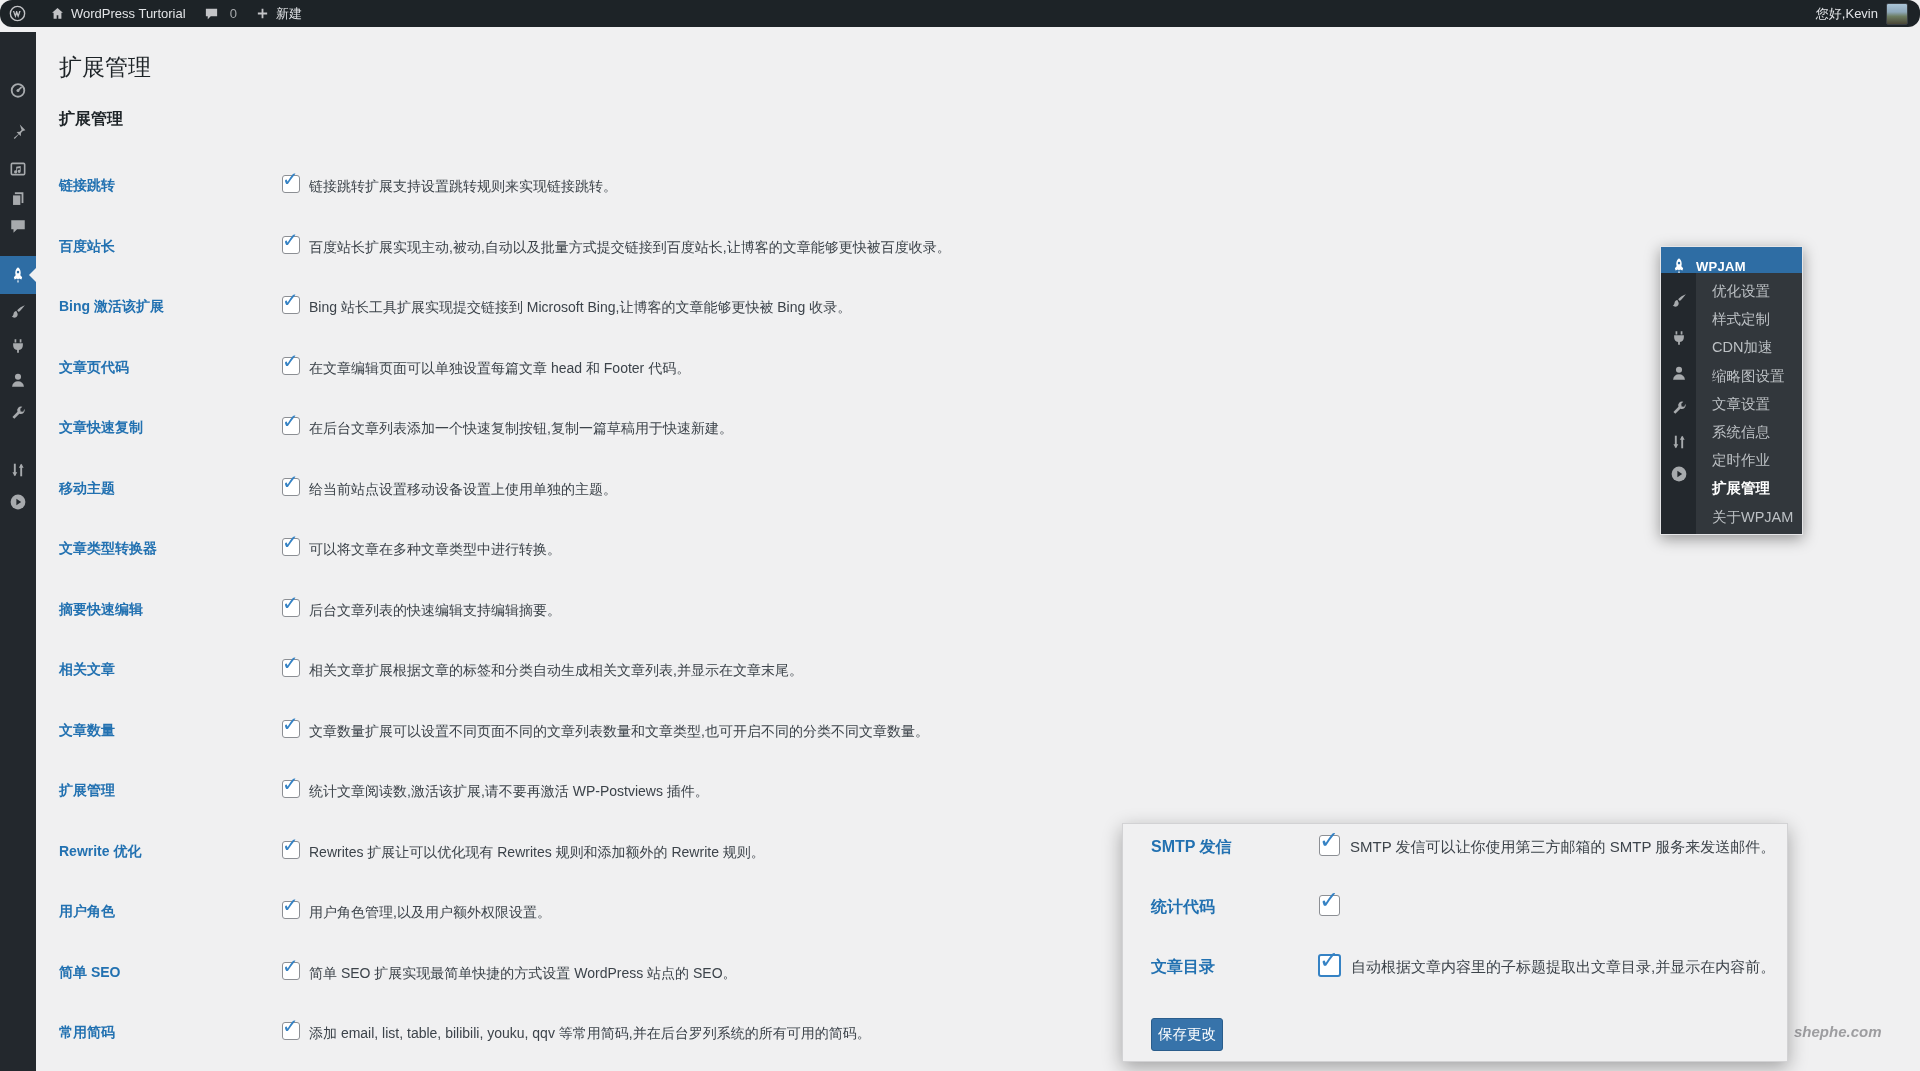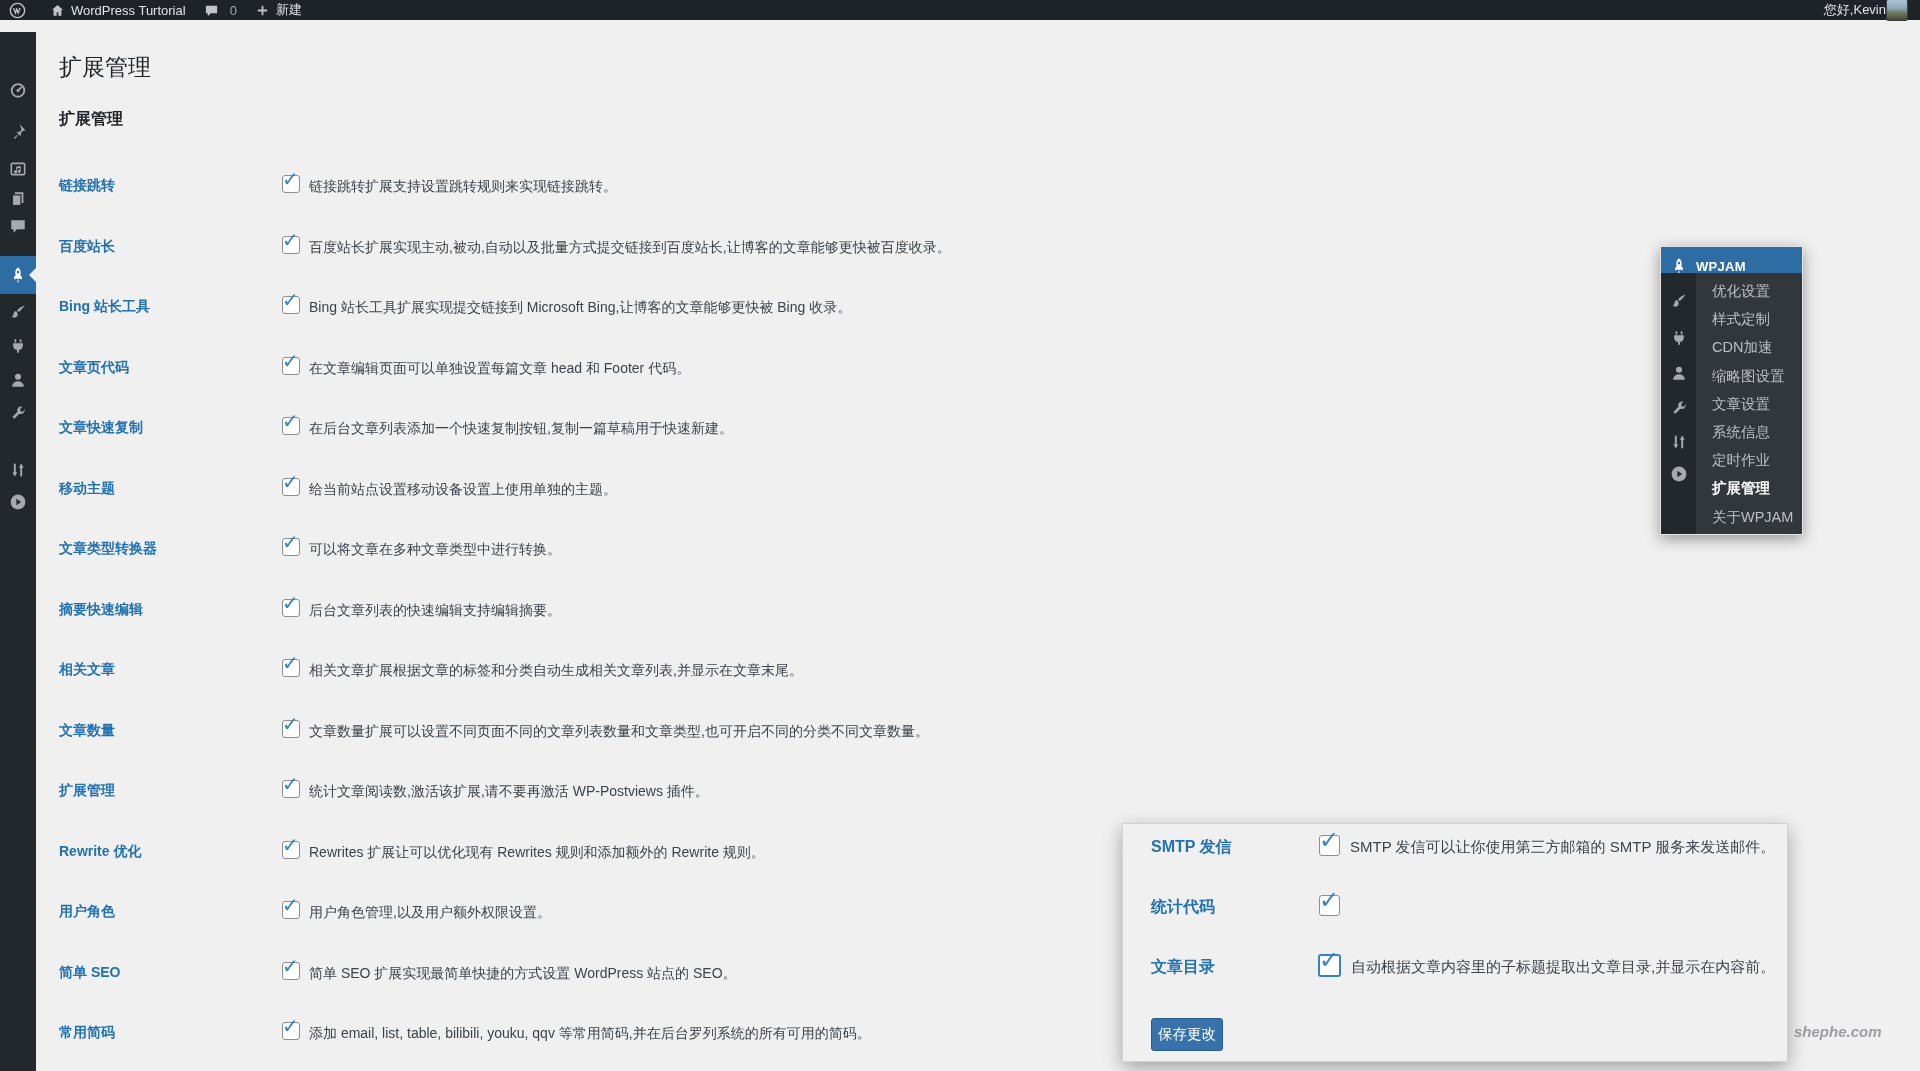--- a/index.html
+++ b/index.html
@@ -4,30 +4,30 @@
 <style>
   html,body{margin:0;padding:0;}
   body{
     width:1920px;height:1071px;position:relative;overflow:hidden;
     background:#f0f0f1;
     font-family:"Liberation Sans","DejaVu Sans",sans-serif;
     -webkit-font-smoothing:antialiased;
   }
   
   #adminbar{
-    position:absolute;top:0;left:0;width:1920px;height:20px;
+    position:absolute;top:0;left:0;width:1920px;height:27px;
     background:#1d2327;color:#c3c4c7;display:flex;align-items:center;
-    font-size:13px;z-index:60;
+    font-size:13px;z-index:60;border-radius:12px;
   }
   .ab-item{display:flex;align-items:center;height:32px;padding:0 9px;cursor:pointer;}
   .ab-item .icon{margin-right:6px;}
   .ab-text{color:#e2e4e7;}
   .ab-count{color:#a7aaad;margin-left:5px;}
   .ab-right{margin-left:auto;display:flex;align-items:center;height:32px;padding-right:12px;}
-  .ab-greeting{color:#e2e4e7;cursor:pointer;}
+  .ab-greeting{color:#e2e4e7;margin-right:8px;cursor:pointer;}
   .avatar{
     width:20px;height:20px;border-radius:2px;cursor:pointer;
     background:linear-gradient(180deg,#a9c4d6 0%,#8fa9bb 40%,#6d7d62 62%,#4a4636 100%);
     border:1px solid #3a3f44;
   }
   .icon{display:inline-flex;width:17px;height:17px;align-items:center;justify-content:center;}
   .icon svg{width:100%;height:100%;display:block;}
   .icon-sm{width:15px;height:15px;}
   
   #sidebar{
@@ -308,21 +308,21 @@
 
       <div class="ext-row">
         <span class="ext-name">百度站长</span>
         <span class="wp-check">
           <span class="mark">✓</span>
         </span>
         <span class="ext-desc">百度站长扩展实现主动,被动,自动以及批量方式提交链接到百度站长,让博客的文章能够更快被百度收录。</span>
       </div>
 
       <div class="ext-row">
-        <span class="ext-name">Bing 站长工具</span>
+        <span class="ext-name">Bing 激活该扩展</span>
         <span class="wp-check">
           <span class="mark">✓</span>
         </span>
         <span class="ext-desc">Bing 站长工具扩展实现提交链接到 Microsoft Bing,让博客的文章能够更快被 Bing 收录。</span>
       </div>
 
       <div class="ext-row">
         <span class="ext-name">文章页代码</span>
         <span class="wp-check">
           <span class="mark">✓</span>

